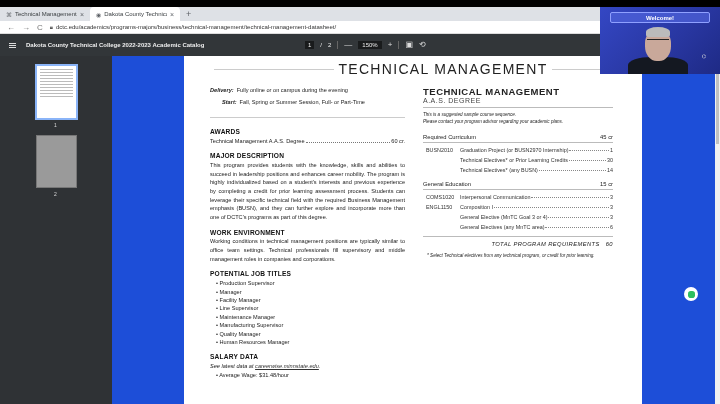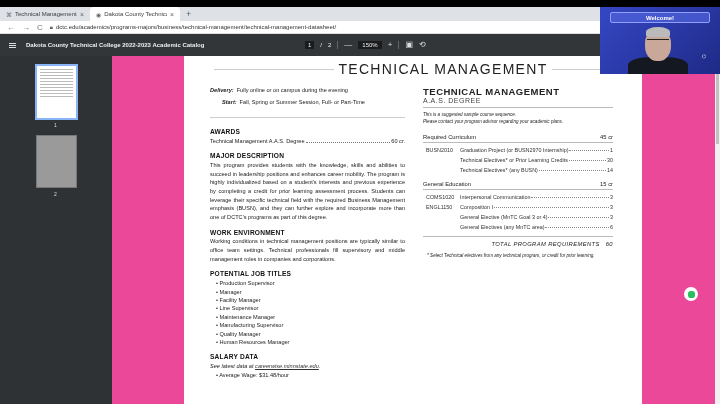--- a/index.html
+++ b/index.html
@@ -35,21 +35,21 @@
   
   .sidebar { position: absolute; left: 0; top: 56px; width: 112px; height: 348px; background: #2f3235; }
   .thumb { position: absolute; background: #fff; }
   .thumb1 { left: 35px; top: 8px; width: 43px; height: 56px; border: 2px solid #8ab4f8; }
   .thumb2 { left: 36px; top: 79px; width: 41px; height: 53px; background: #9a9a9a; border: 1px solid #777; }
   .tnum { position: absolute; font-size: 5px; color: #ddd; left: 54px; }
   .tlines { padding: 3px; }
   .tlines div { height: 1px; background: #bbb; margin-bottom: 2px; }
 
   
-  .viewer { position: absolute; left: 112px; top: 56px; width: 608px; height: 348px; background: #ec4899; }
+  .viewer { position: absolute; left: 112px; top: 56px; width: 608px; height: 348px; background: #1d4ed8; }
   .page { position: absolute; left: 72px; top: 0; width: 458px; height: 348px; background: #fff; overflow: hidden; }
 
   .doc-title { position: absolute; left: 0; top: 4px; width: 100%; text-align: center; }
   .doc-title .rule { position: absolute; top: 9px; height: 1px; background: #ccc; }
   .doc-title span { font-size: 14px; letter-spacing: 1.3px; color: #222; background: #fff; padding: 0 4px; position: relative; margin-left: 60px; }
 
   .left { position: absolute; left: 26px; top: 30px; width: 195px; font-size: 5.6px; color: #222; line-height: 1.5; }
   .meta-row { display: flex; gap: 3px; }
   .meta-row b { font-style: italic; }
   .hr { height: 1px; background: #ccc; margin: 10px 0 9px; }

